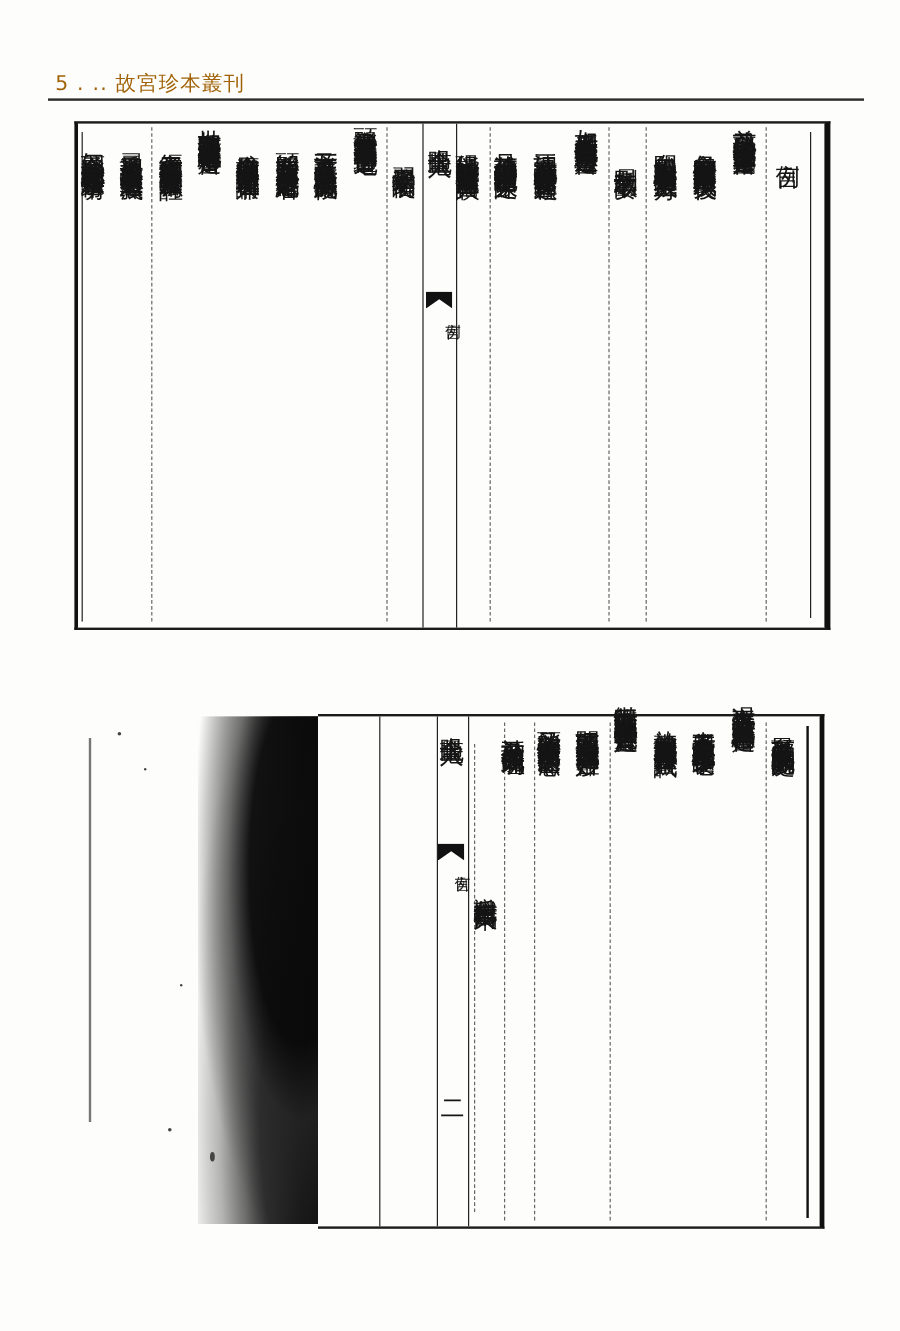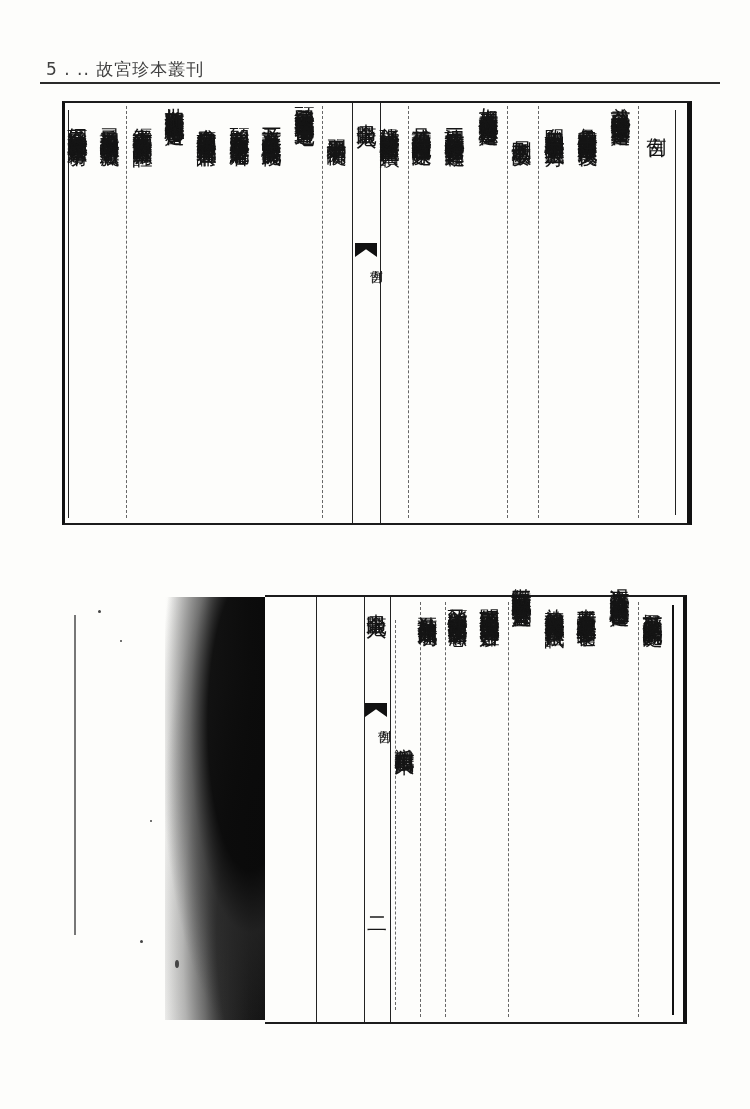--- a/index.html
+++ b/index.html
@@ -2,21 +2,21 @@
 <html><head>
 <meta charset="utf-8">
 <style>
   html, body { margin:0; padding:0; }
   body {
     width:750px; height:1109px; background:#fdfdfb; position:relative; overflow:hidden;
     font-family: "DejaVu Serif", "Liberation Serif", serif; color:#141414;
   }
   .header-text {
     position:absolute; left:46px; top:58px; font-size:17px; letter-spacing:1px;
-    font-family: "DejaVu Sans", "Liberation Sans", sans-serif; color:#404040;
+    font-family: "DejaVu Sans", "Liberation Sans", sans-serif; color:#a16207;
   }
   .header-rule { position:absolute; left:40px; top:82px; width:680px; height:2px; background:#2a2a2a; }
 
   .page { position:absolute; }
   .frame { position:absolute; border:2px solid #1c1c1c; }
   .frame.thick-right { border-right:5px solid #111; }
   .inner-rule { position:absolute; width:1px; background:#222; }
   .dash-rule { position:absolute; width:0; border-left:1px dashed #666; }
 
   .col {

